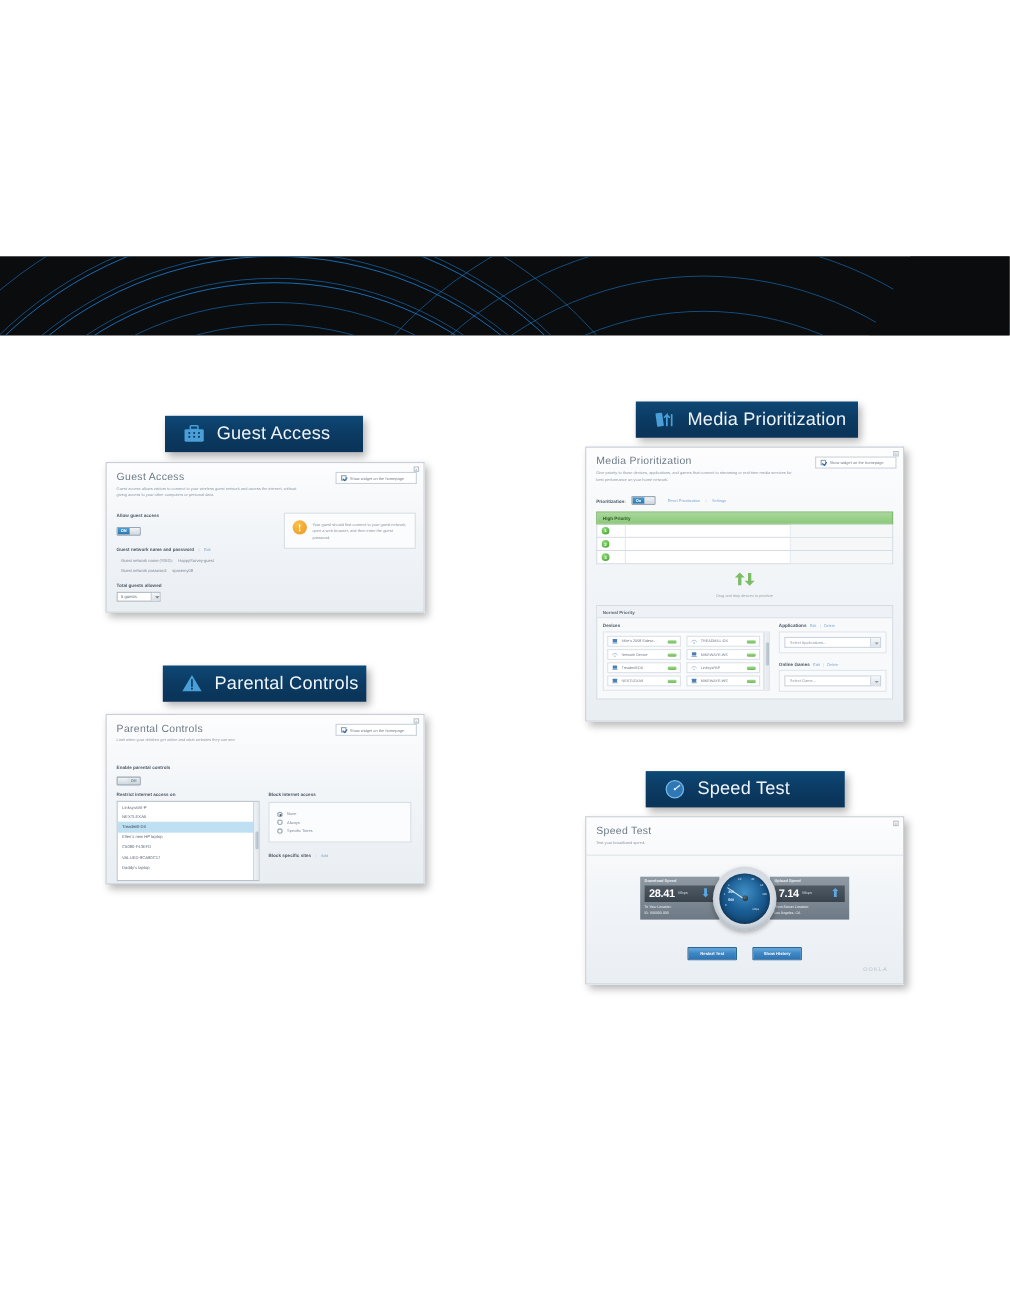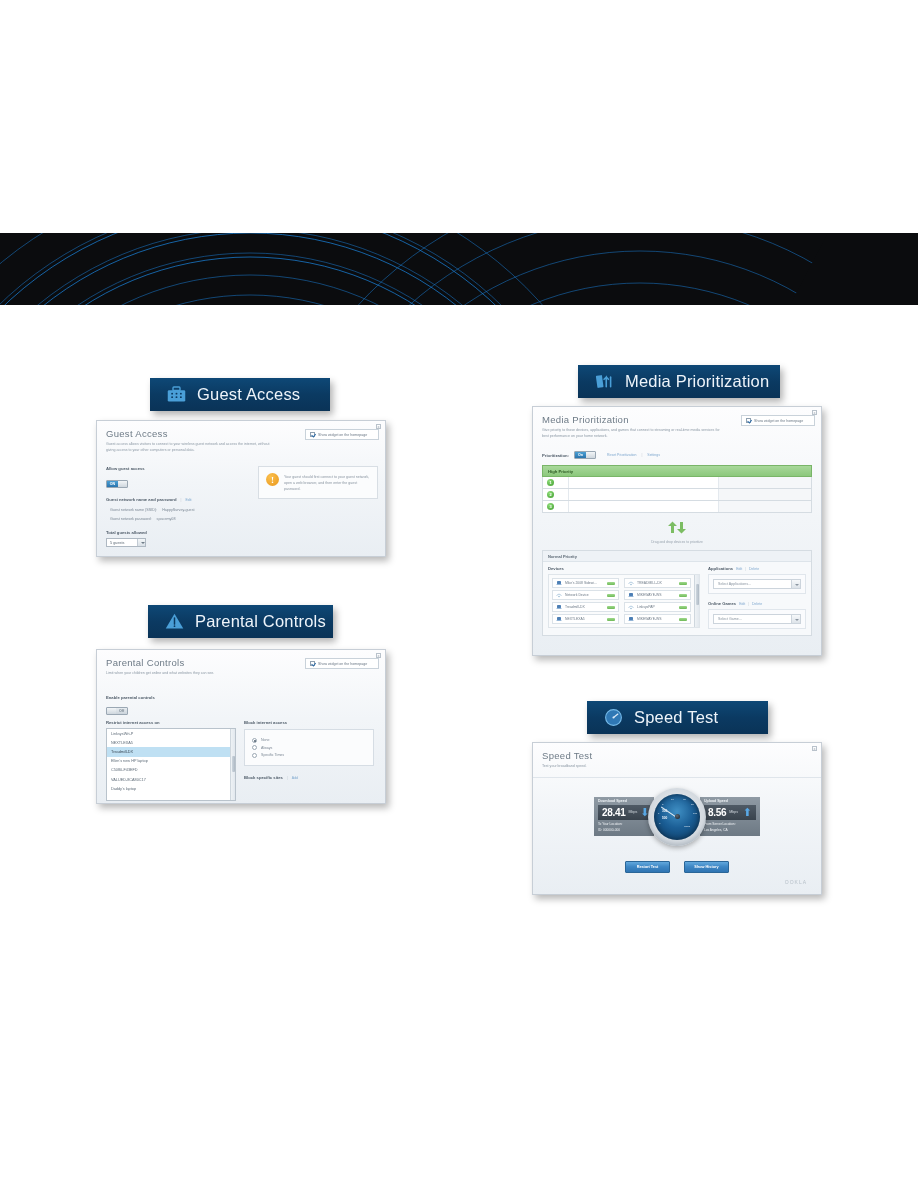--- a/index.html
+++ b/index.html
@@ -183,21 +183,21 @@
         position:relative; flex:0 0 5px;}
   .rd.on::after{content:"";position:absolute;left:1px;top:1px;width:2.4px;height:2.4px;
         border-radius:50%;background:#4a5b6b;}
   .rd-lb { font-size:3.6px; color:#7b8794; }
 
   
   .st-body { border-top:1px solid #dfe5eb; padding-top:10px; }
   .st-row { display:flex; align-items:center; justify-content:center; gap:0; }
   .sp-panel {
     background:linear-gradient(180deg,#8f9aa4,#6d7984);
-    width:60px; padding:2px 4px 3px 4px;
+    width:72px; padding:2px 4px 3px 4px;
   }
   .sp-cap { font-size:3.6px; color:#eef2f5; font-weight:bold; }
   .sp-val-wrap {
     background:linear-gradient(180deg,#4f5a65,#39434d); margin-top:1.5px;
     display:flex; align-items:center; padding:2px 4px; gap:3px;
   }
   .sp-val { font-size:10px; color:#fff; font-weight:bold; letter-spacing:-.3px;}
   .sp-unit { font-size:3.6px; color:#cfd6dc; }
   .sp-arrow { margin-left:auto; font-size:11px; color:#5aa9e6; line-height:10px; }
   .sp-note { font-size:3.2px; color:#f0f3f6; line-height:1.5; margin-top:2px; }
@@ -643,21 +643,21 @@
           <span class="gmid" style="left:8px;  top:22px;">500</span>
           <span class="gtick" style="left:30px; top:31px;">Mbps</span>
           <span class="needle"></span>
           <span class="hub"></span>
         </div>
       </div>
 
       <div class="sp-panel">
         <div class="sp-cap">Upload Speed</div>
         <div class="sp-val-wrap">
-          <span class="sp-val">8.56</span>
+          <span class="sp-val">7.14</span>
           <span class="sp-unit">Mbps</span>
           <span class="sp-arrow">⬆</span>
         </div>
         <div class="sp-note">From Server Location:</div>
         <div class="sp-note">Los Angeles, CA</div>
       </div>
     </div>
 
     <div style="display:flex; justify-content:center; gap:14px; margin-top:15px;">
       <div class="btn-blue">Restart Test</div>

